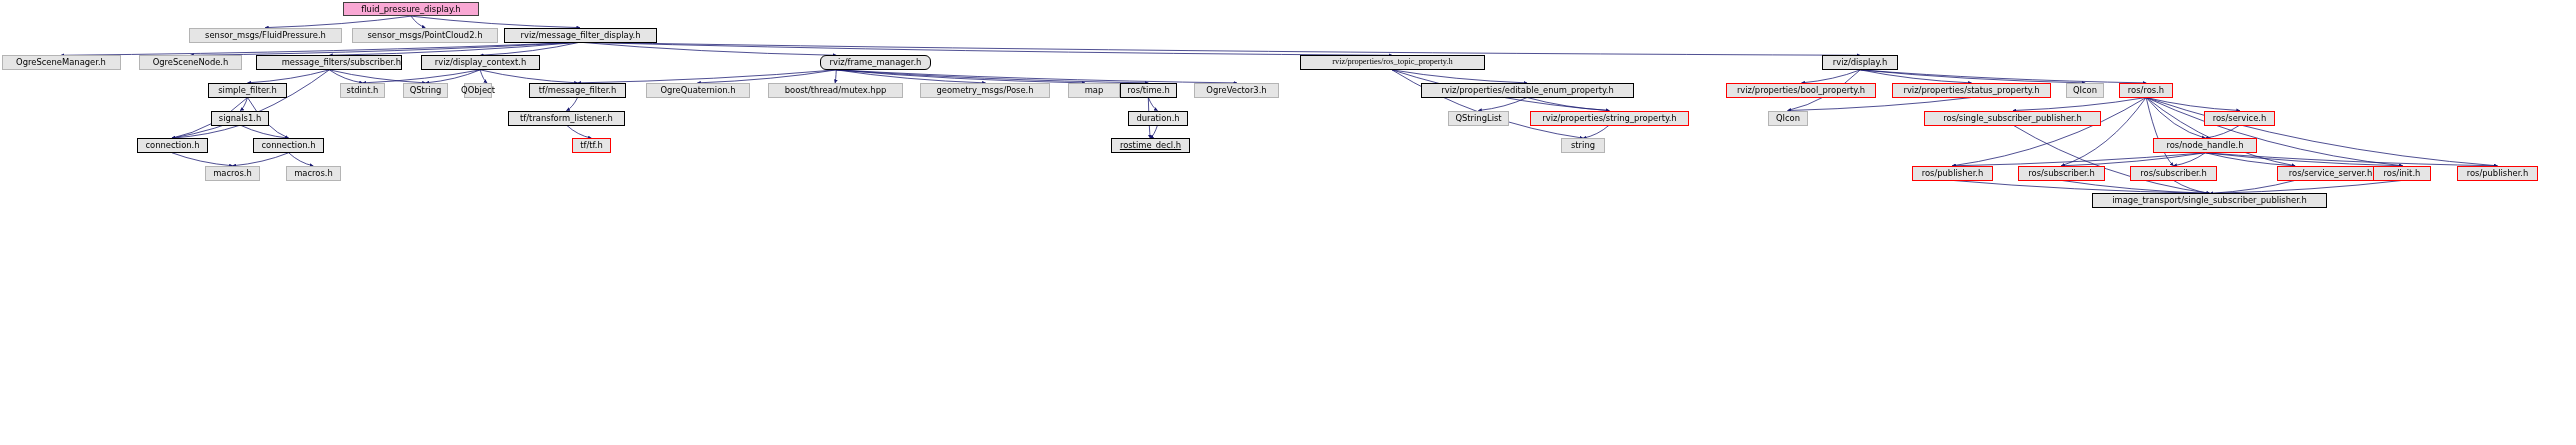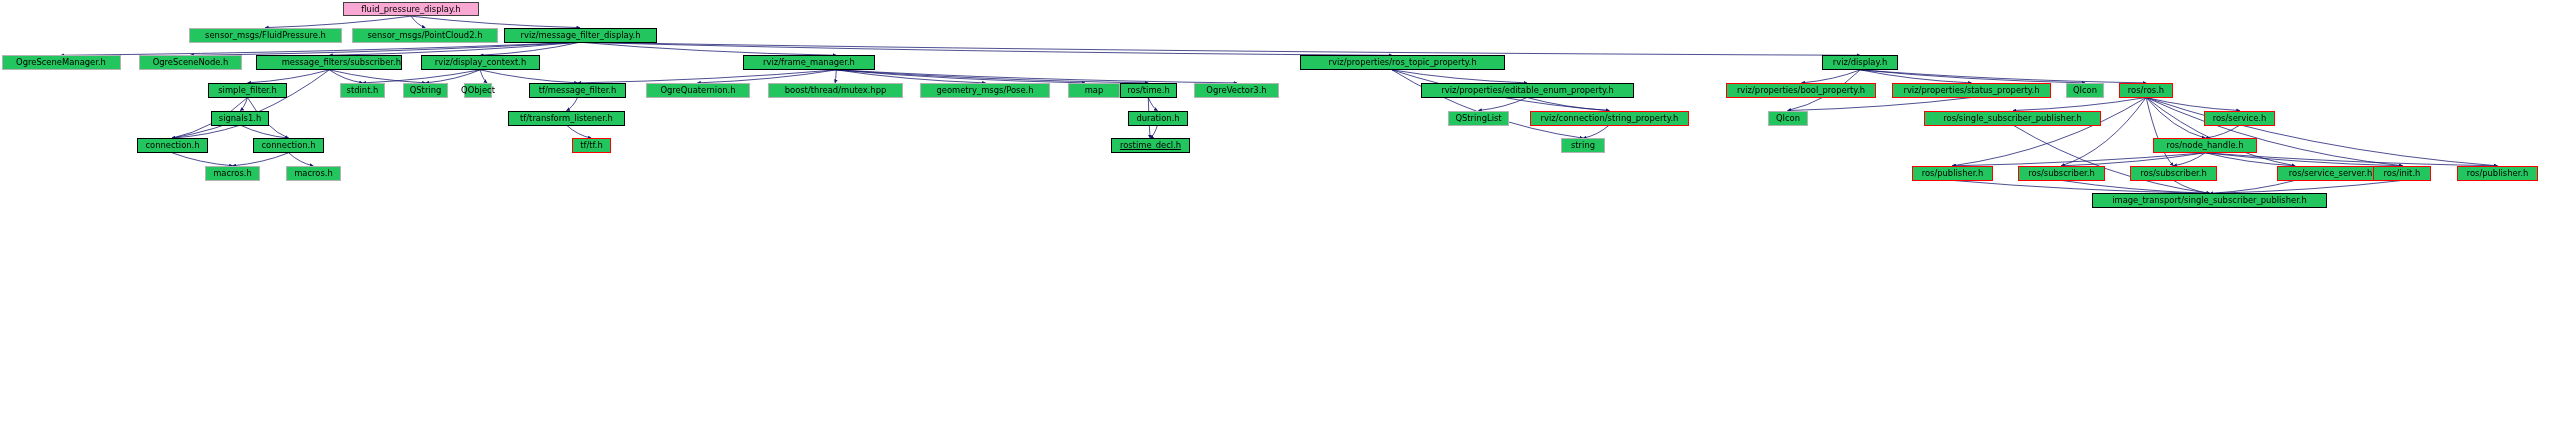--- a/index.html
+++ b/index.html
@@ -7,21 +7,21 @@
   #graph{position:relative;width:2576px;height:446px;background:#ffffff;overflow:hidden;}
   #edges{position:absolute;left:0;top:0;width:2576px;height:446px;}
   .node{
     position:absolute;
     box-sizing:border-box;
     display:flex;align-items:center;justify-content:center;
     font-size:8.4px;
     line-height:1;
     color:#000000;
     white-space:nowrap;
-    background:#22c55e;
+    background:#e5e5e5;
     border:0.8px solid #b4b4b4;
     letter-spacing:0px;
   }
   .node.strong{border:0.8px solid #000000;}
   .node.root{background:#f9a8d4;border:0.8px solid #404040;}
   .node.red{border:0.8px solid #ff0000;justify-content:center;}
 </style>
 </head>
 <body>
 
@@ -123,24 +123,24 @@
       </div>
       <div class="node" style="left: 139px; top: 55px; width: 103px; height: 14.6px;">
         <span>OgreSceneNode.h</span>
       </div>
       <div class="node strong" style="left: 256px; top: 55px; width: 146px; height: 14.6px; justify-content: flex-end;">
         <span>message_filters/subscriber.h</span>
       </div>
       <div class="node strong" style="left: 421px; top: 55px; width: 119px; height: 14.6px;">
         <span>rviz/display_context.h</span>
       </div>
-      <div class="node strong" style="left: 743px; top: 55px; width: 132px; height: 14.6px;">
+      <div class="node strong" style="left: 820px; top: 55px; width: 111px; height: 14.6px; border-radius: 6px;">
         <span>rviz/frame_manager.h</span>
       </div>
-      <div class="node strong" style="left: 1300px; top: 55px; width: 205px; height: 14.6px;">
+      <div class="node strong" style="left: 1300px; top: 55px; width: 185px; height: 14.6px; font-family: Liberation Serif, serif;">
         <span>rviz/properties/ros_topic_property.h</span>
       </div>
       <div class="node strong" style="left: 1822px; top: 55px; width: 76px; height: 14.6px;">
         <span>rviz/display.h</span>
       </div>
       <div class="node strong" style="left: 208px; top: 83px; width: 79px; height: 14.6px;">
         <span>simple_filter.h</span>
       </div>
       <div class="node" style="left: 340px; top: 83px; width: 45px; height: 14.6px;">
         <span>stdint.h</span>
@@ -193,21 +193,21 @@
       <div class="node strong" style="left: 508px; top: 111px; width: 117px; height: 14.6px;">
         <span>tf/transform_listener.h</span>
       </div>
       <div class="node strong" style="left: 1128px; top: 111px; width: 60px; height: 14.6px;">
         <span>duration.h</span>
       </div>
       <div class="node" style="left: 1448px; top: 111px; width: 61px; height: 14.6px;">
         <span>QStringList</span>
       </div>
       <div class="node red" style="left: 1530px; top: 111px; width: 159px; height: 14.6px;">
-        <span>rviz/connection/string_property.h</span>
+        <span>rviz/properties/string_property.h</span>
       </div>
       <div class="node" style="left: 1768px; top: 111px; width: 40px; height: 14.6px;">
         <span>QIcon</span>
       </div>
       <div class="node red" style="left: 1924px; top: 111px; width: 177px; height: 14.6px;">
         <span>ros/single_subscriber_publisher.h</span>
       </div>
       <div class="node red" style="left: 2204px; top: 111px; width: 71px; height: 14.6px;">
         <span>ros/service.h</span>
       </div>

